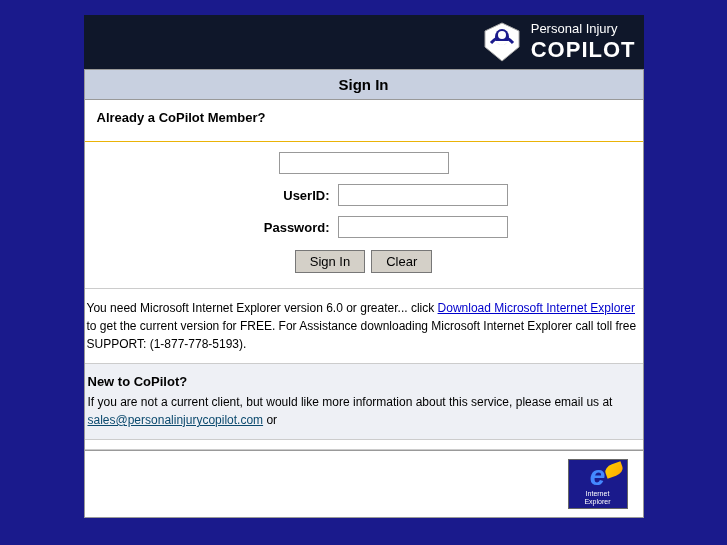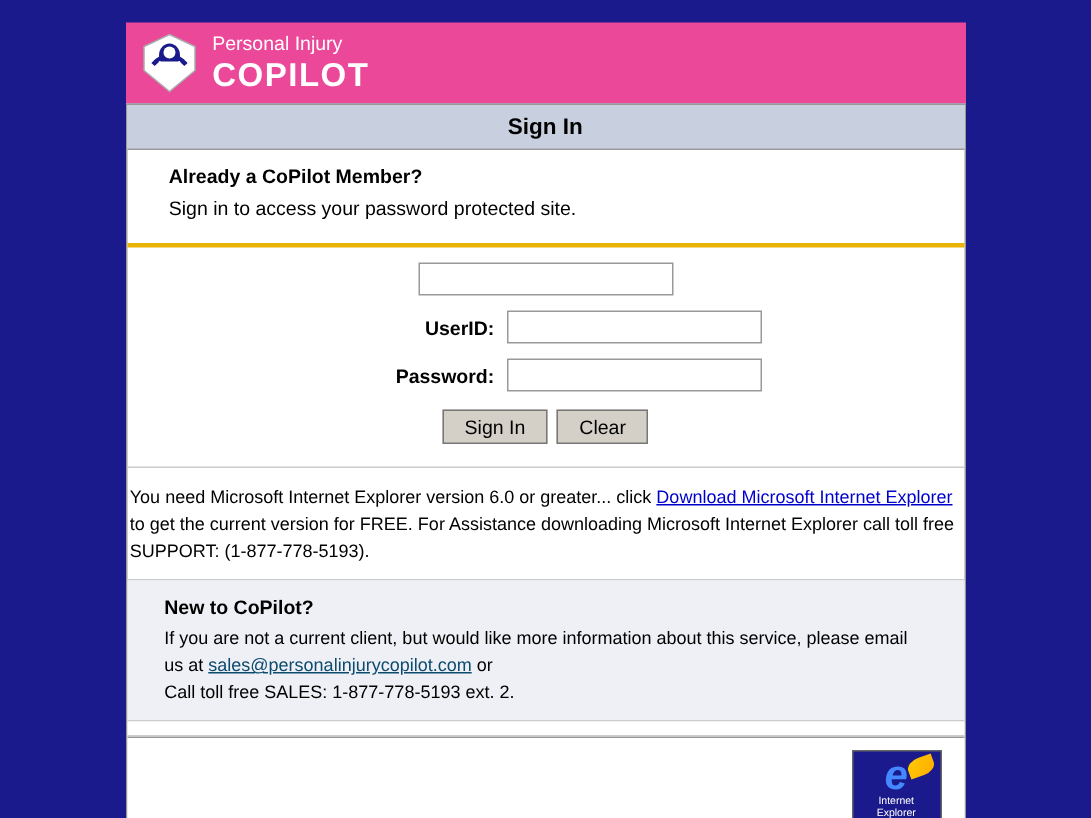--- a/index.html
+++ b/index.html
@@ -14,24 +14,25 @@
       padding: 10px;
     }
 
     .outer-wrapper {
       width: 560px;
       margin-top: 5px;
     }
 
     
     .header {
-      background-color: #ec4899;
+      background-color: #0f172a;
       padding: 6px 8px;
       display: flex;
       align-items: center;
+      justify-content: flex-end;
     }
 
     .logo-container {
       display: flex;
       align-items: center;
       gap: 8px;
     }
 
     .logo-icon {
       width: 42px;
@@ -64,22 +65,22 @@
       background-color: #c8d0e0;
       text-align: center;
       padding: 6px;
       font-size: 15px;
       font-weight: bold;
       color: #000;
       border-bottom: 1px solid #999;
     }
 
     .section {
-      padding: 10px 28px;
-      border-bottom: 3px solid #eab308;
+      padding: 10px 12px;
+      border-bottom: 1px solid #eab308;
     }
 
     .section-title {
       font-weight: bold;
       margin-bottom: 6px;
       font-size: 13px;
     }
 
     .section-text {
       font-size: 13px;
@@ -140,21 +141,21 @@
       border-bottom: 1px solid #ccc;
       line-height: 1.5;
     }
 
     .info-section a {
       color: #0000cc;
       text-decoration: underline;
     }
 
     .new-section {
-      padding: 10px 25px;
+      padding: 10px 3px;
       background-color: #eef0f5;
       border-bottom: 1px solid #ccc;
     }
 
     .new-section-title {
       font-weight: bold;
       font-size: 13px;
       margin-bottom: 4px;
     }
 
@@ -263,21 +264,20 @@
       </div>
     </div>
   </div>
 
   <div class="main-box">
 
     <div class="sign-in-header">Sign In</div>
 
     <div class="section">
       <div class="section-title">Already a CoPilot Member?</div>
-      <div class="section-text">Sign in to access your password protected site.</div>
     </div>
 
     <div class="form-area">
       <div class="form-row">
         <input class="form-input" type="text" style="">
       </div>
       <div class="form-row">
         <label class="form-label">UserID:</label>
         <input class="form-input" type="text" style="">
       </div>
@@ -293,21 +293,20 @@
 
     <div class="info-section">
       <span>You need Microsoft Internet Explorer version 6.0 or greater... click </span><a href="#">Download Microsoft Internet Explorer</a><span> to get the current version for FREE. For Assistance downloading Microsoft Internet Explorer call toll free SUPPORT: (1-877-778-5193).</span>
     </div>
 
     <div class="new-section">
       <div class="new-section-title">New to CoPilot?</div>
       <div class="new-section-text">
         <span>If you are not a current client, but would like more information about this service, please email us at </span><a href="#">sales@personalinjurycopilot.com</a><span> or</span>
         <br>
-        <span>Call toll free SALES: 1-877-778-5193 ext. 2.</span>
       </div>
     </div>
 
     <div class="spacer"></div>
 
     <div class="footer">
       <div class="footer-left">
       </div>
       <div class="footer-right">
 

